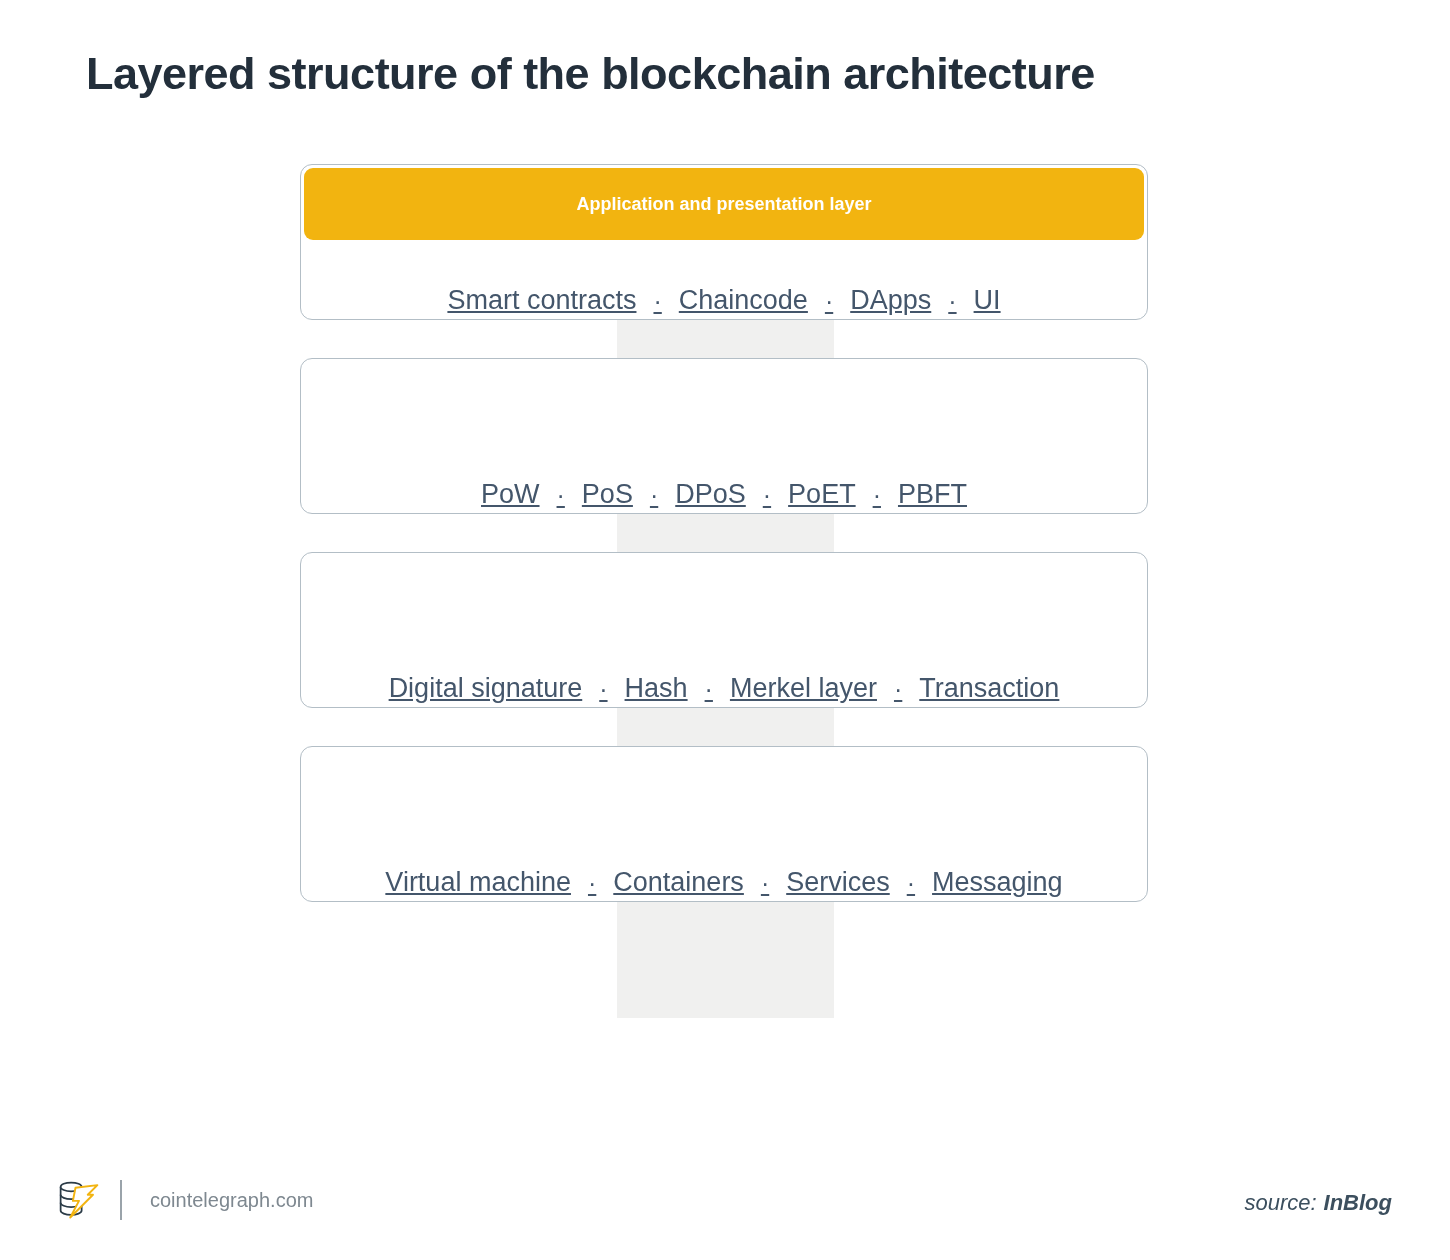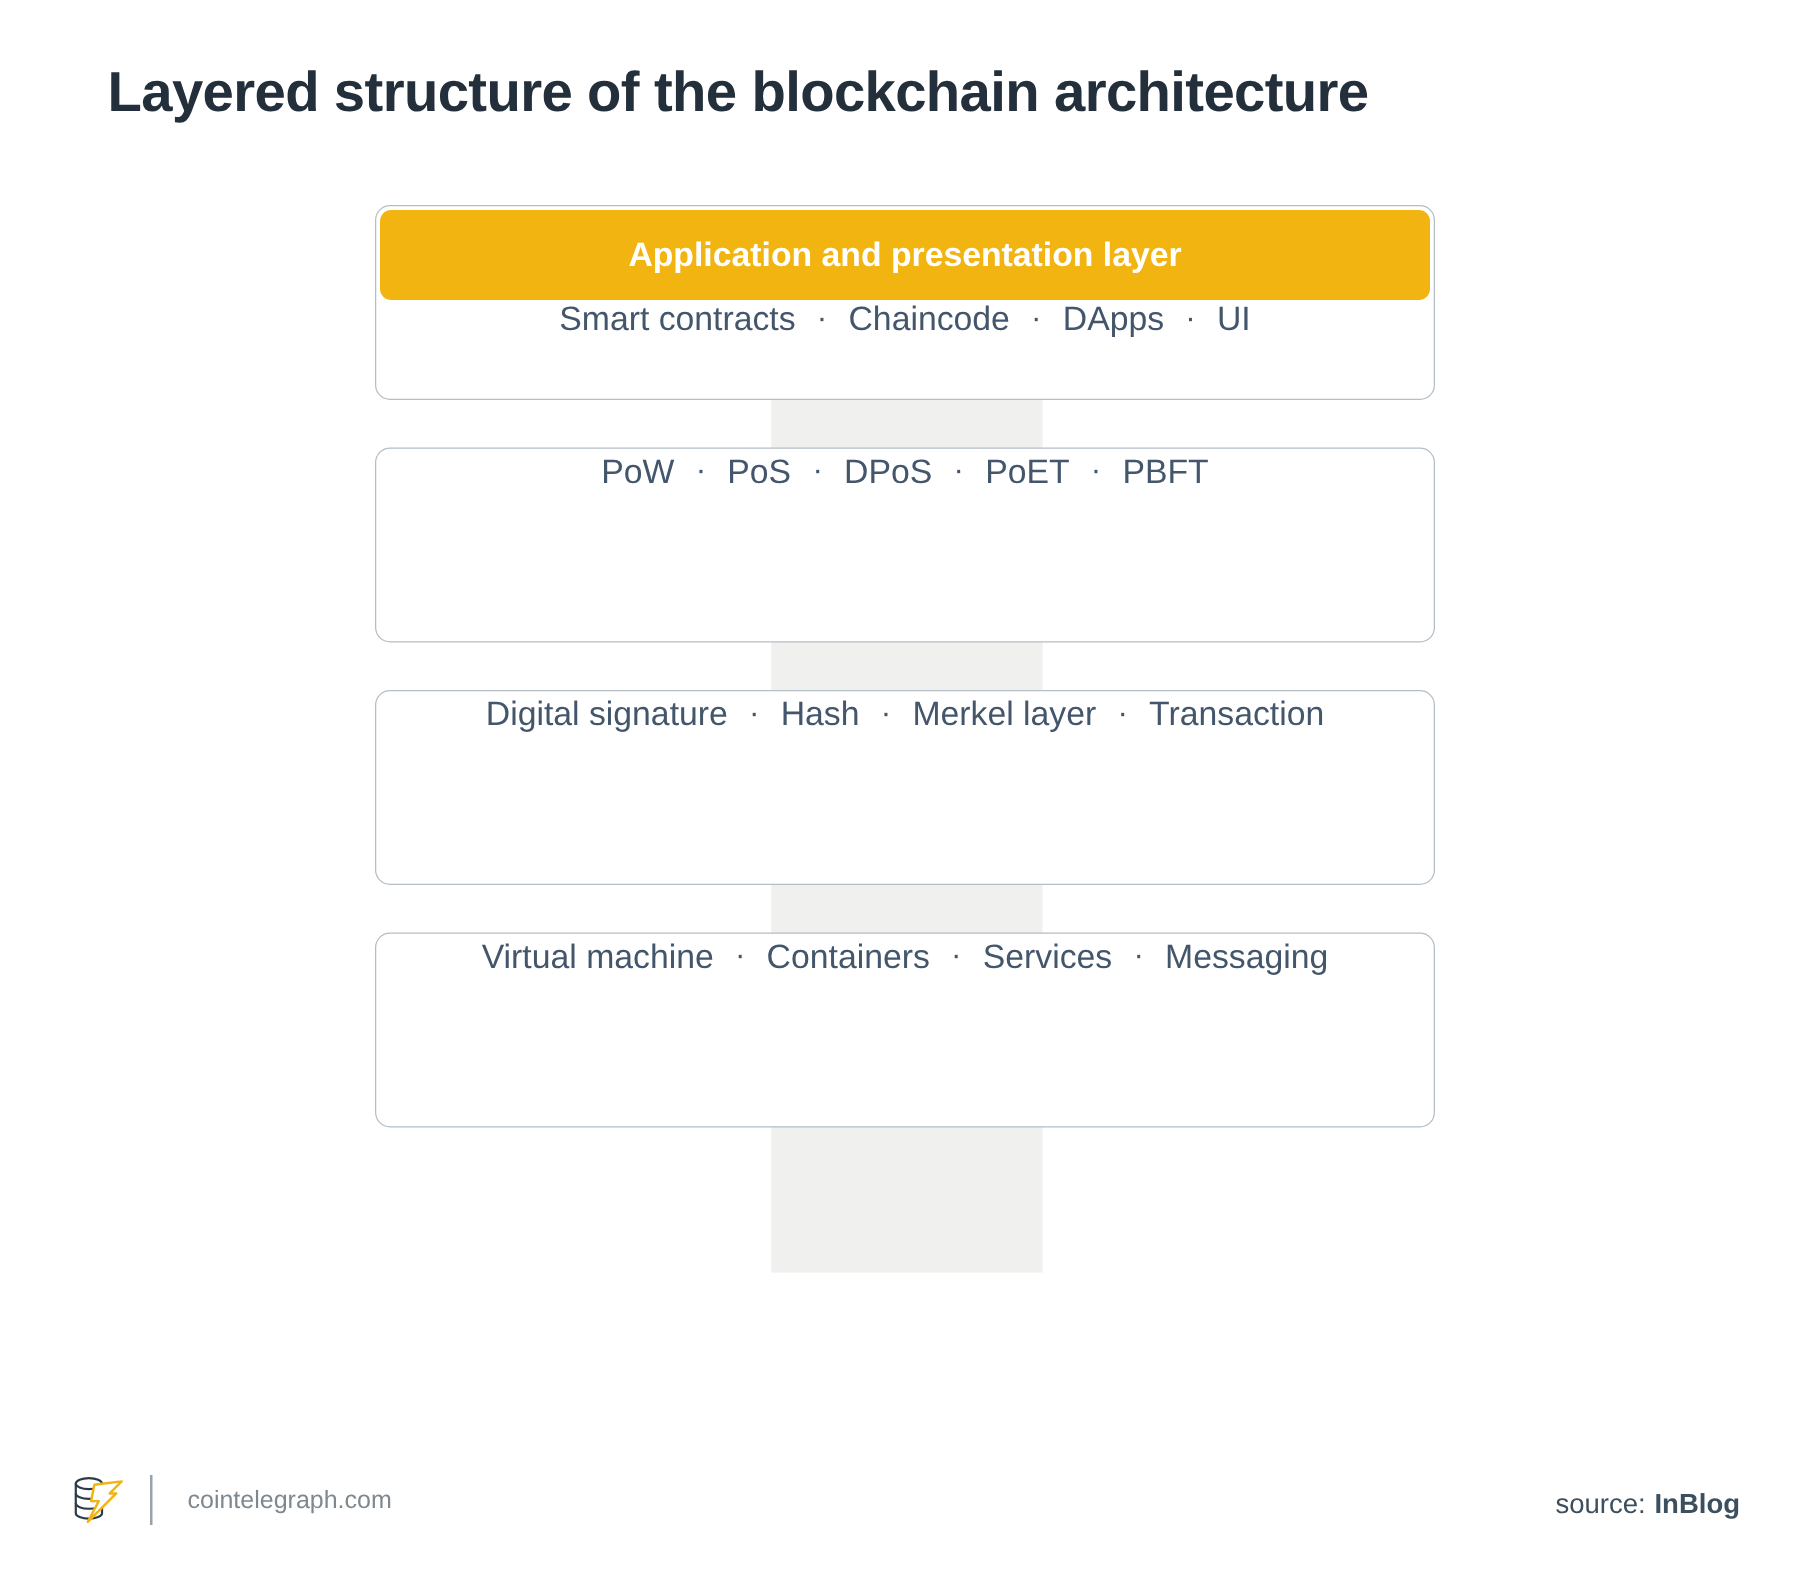--- a/index.html
+++ b/index.html
@@ -49,30 +49,31 @@
     flex-direction: column;
   }
   .layer-header {
     flex: 0 0 72px;
     background: var(--accent, #F2B410);
     border-radius: 9px;
     display: flex;
     align-items: center;
     justify-content: center;
     color: #ffffff;
-    font-size: 27px;
+    font-size: 18px;
     font-weight: 700;
   }
   .layer-body {
     flex: 1;
     display: flex;
-    align-items: flex-start;
+    align-items: flex-end;
     justify-content: center;
     font-size: 27px;
     color: var(--body-text, #44566B);
+    text-decoration: underline;
   }
   .layer-body .dot {
     margin: 0 17px;
     font-size: 25px;
     color: var(--body-text, #44566B);
   }
   .footer {
     position: absolute;
     left: 0;
     bottom: 0;
@@ -96,20 +97,21 @@
   }
   .footer-site {
     font-size: 20px;
     color: #7E8890;
   }
   .footer-source {
     position: absolute;
     right: 58px;
     top: 40px;
     font-size: 22px;
+    font-style: italic;
     color: #3C4F5E;
   }
   .footer-source .src-label { font-weight: 400; }
   .footer-source .src-value { font-weight: 700; margin-left: 7px; }
 </style>
 </head>
 <body>
 
 <h1 class="page-title">Layered structure of the blockchain architecture</h1>
 

